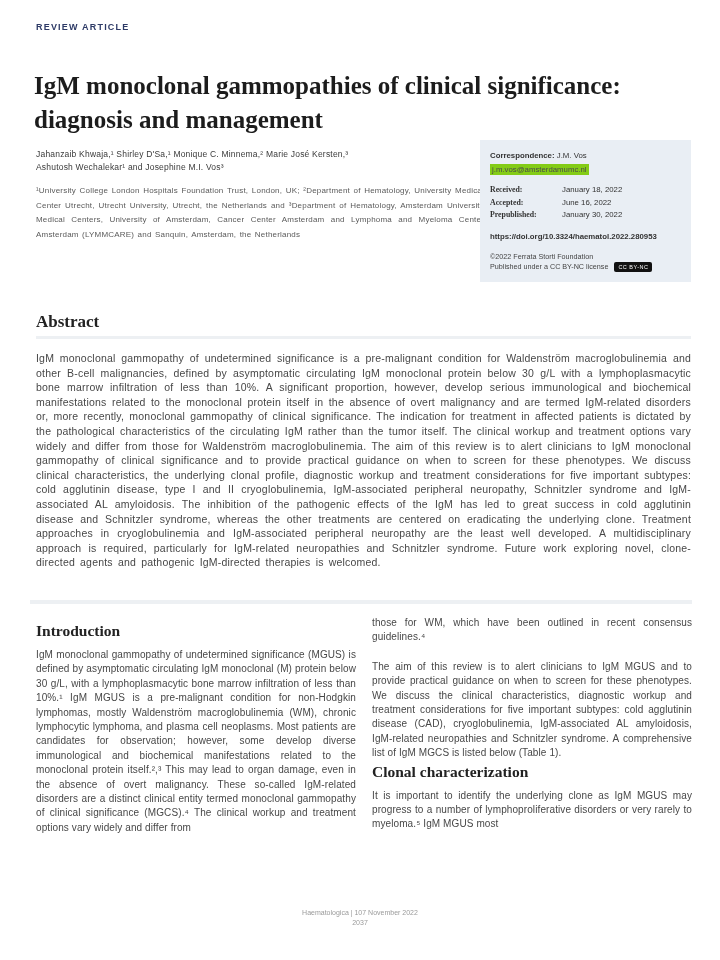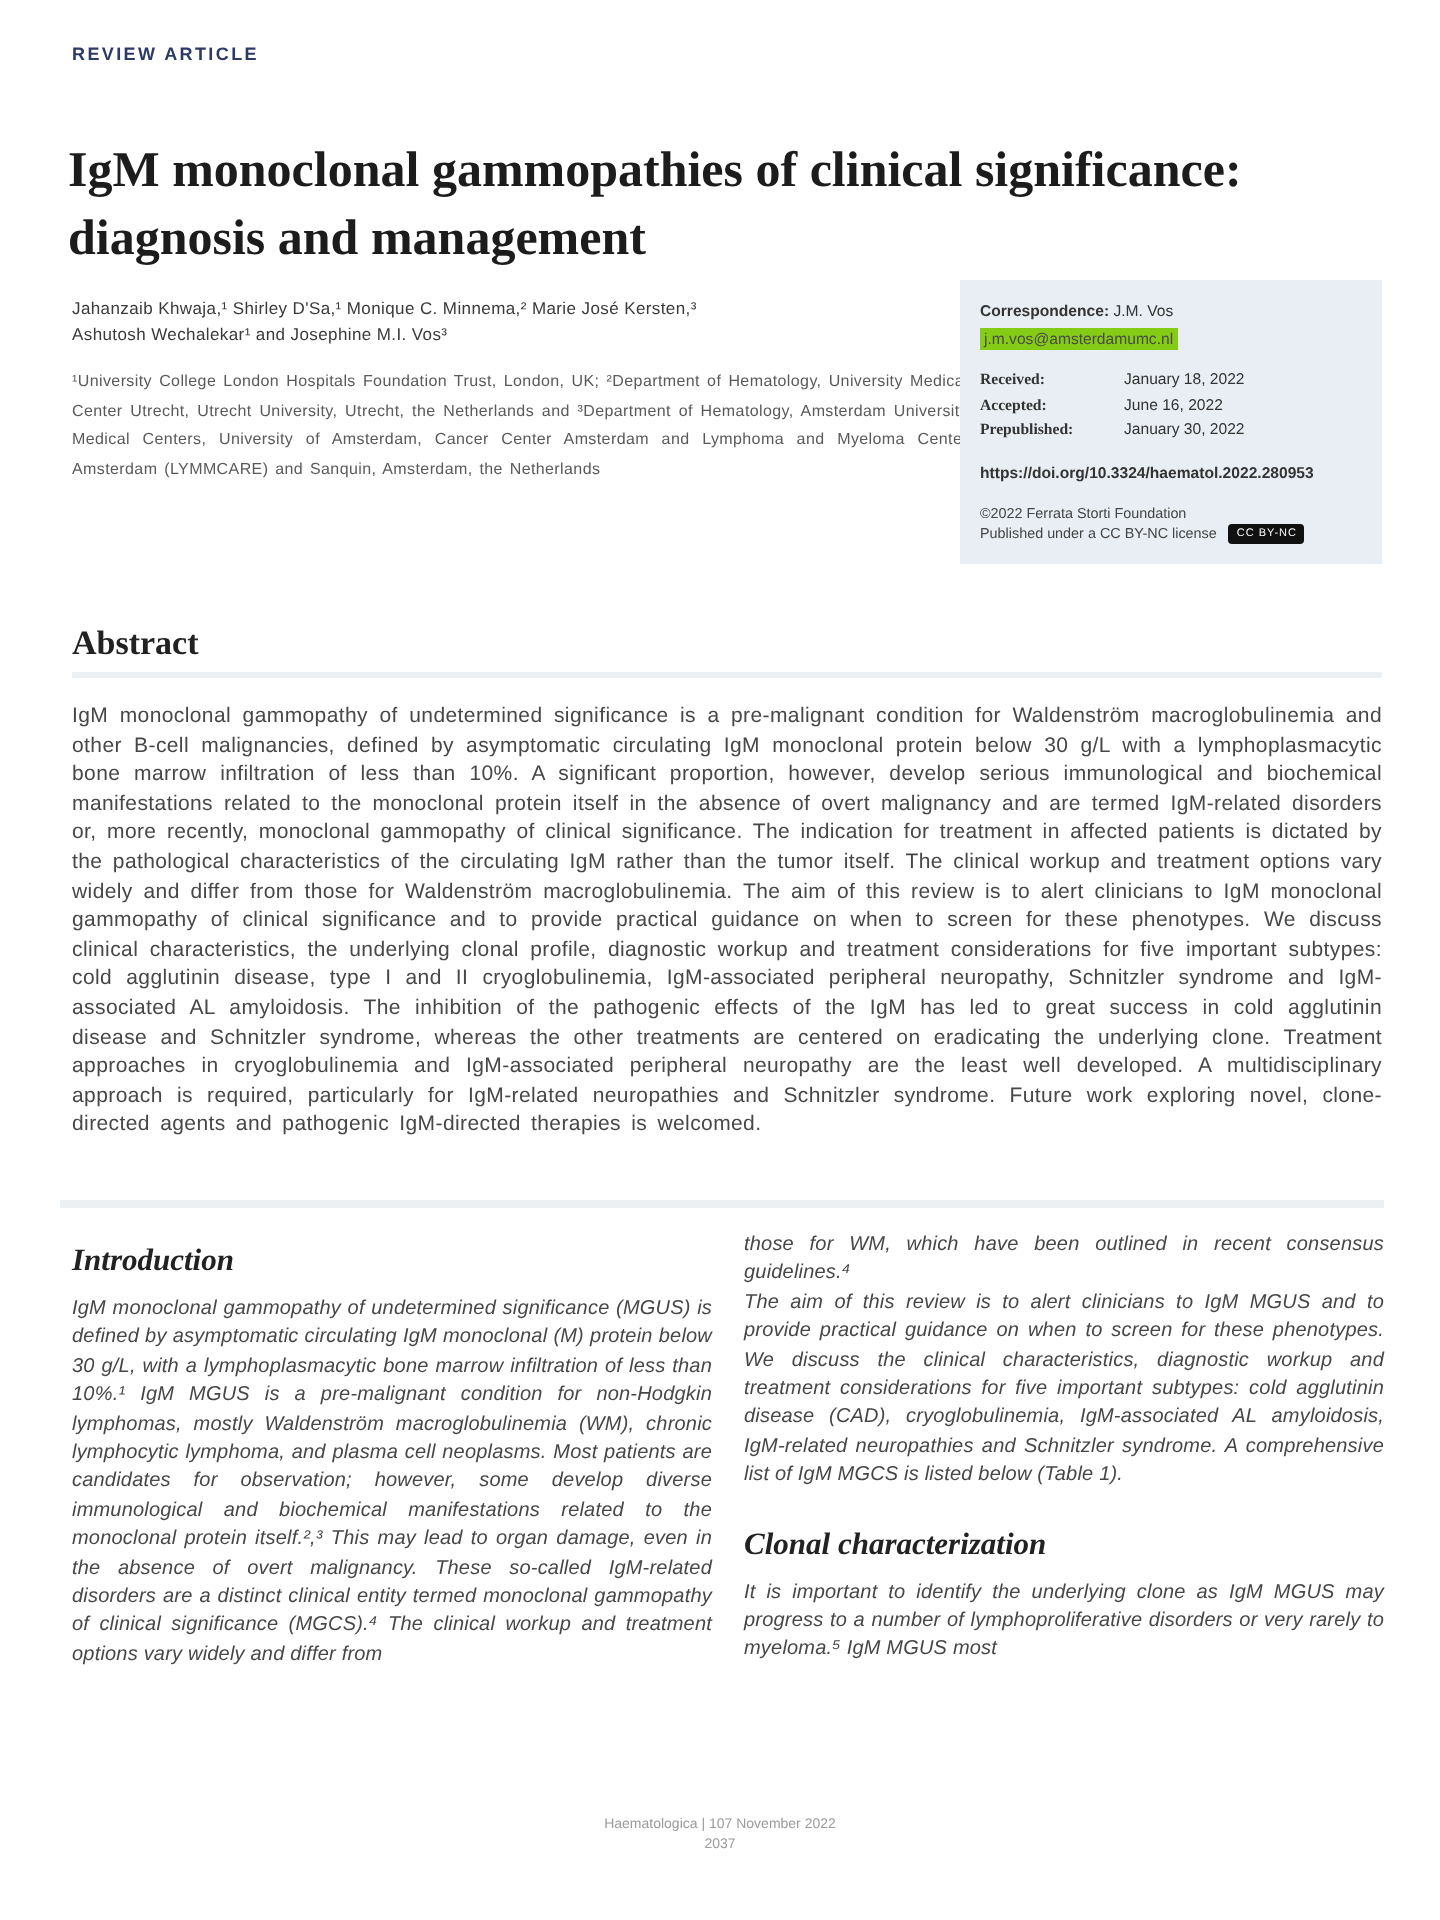--- a/index.html
+++ b/index.html
@@ -25,25 +25,25 @@
 
   
   .abstract-sec{position:absolute;left:36px;top:312px;width:655px;}
   .sec-heading{font-family:"Liberation Serif",serif;font-weight:bold;font-size:17px;color:#222;margin:0 0 4px 0;}
   .rule{height:3px;background:#edf0f3;border:none;margin:0 0 12px 0;}
   .abstract-body{font-size:10.5px;line-height:14.6px;color:#474747;text-align:justify;letter-spacing:0.2px;word-spacing:2px;}
 
   
   .divider{position:absolute;left:30px;top:600px;width:662px;height:4px;background:#edf0f3;}
   .columns{position:absolute;left:36px;top:616px;width:656px;display:flex;gap:16px;}
-  .col{width:320px;font-style:italic;}
+  .col{width:320px;}
   .col-heading{font-family:"Liberation Serif",serif;font-weight:bold;font-size:15.5px;color:#222;margin:6px 0 8px 0;}
   .body-p{font-size:10px;line-height:14.4px;color:#474747;text-align:justify;letter-spacing:0.1px;margin:0;}
-  .body-p + .body-p{margin-top:0;}
-  .clonal-heading{margin-top:18px;}
+  .body-p + .body-p{margin-top:15px;}
+  .clonal-heading{margin-top:2px;}
 
   
   .footer{position:absolute;left:0;top:908px;width:720px;text-align:center;font-size:7px;color:#9a9a9a;line-height:10px;}
 </style>
 </head>
 <body>
 
 <div class="page">
 
   <div class="kicker">REVIEW ARTICLE</div>

